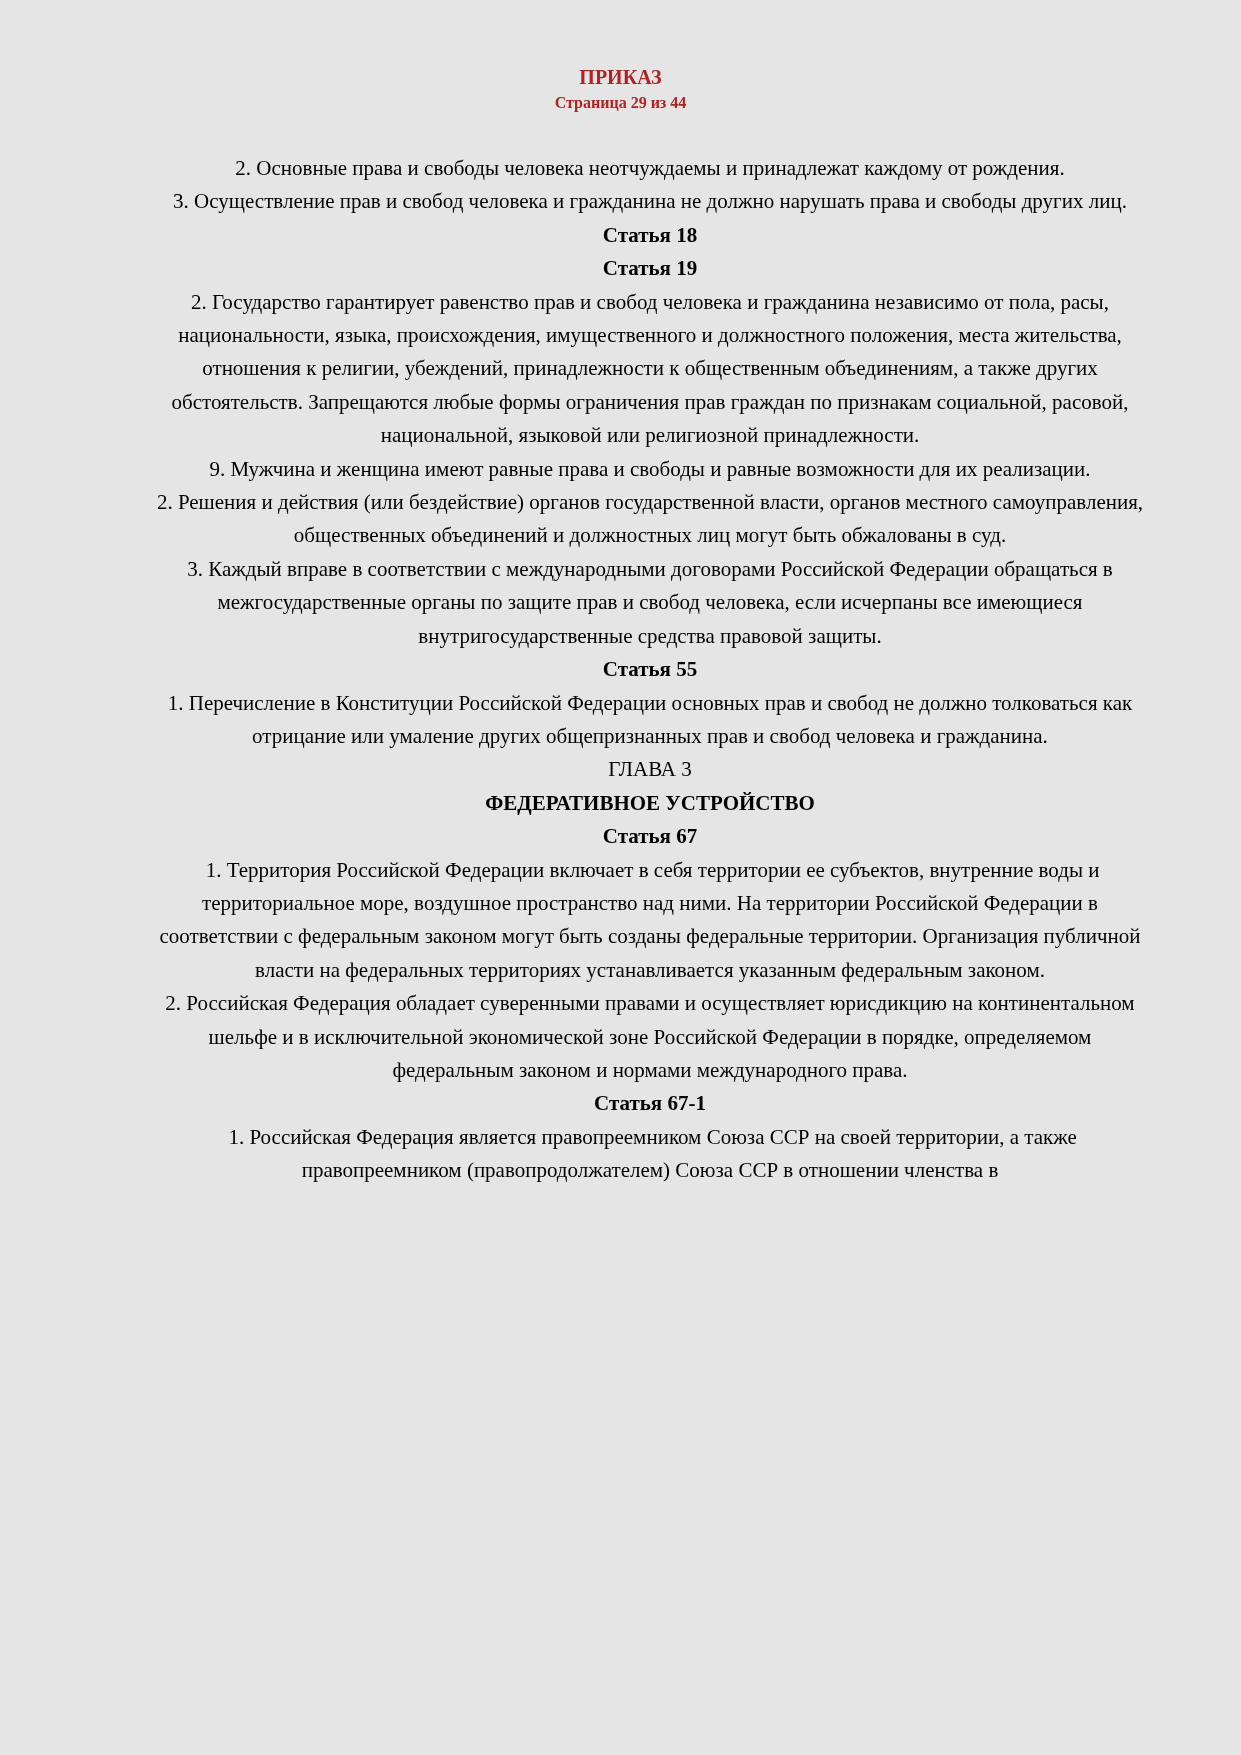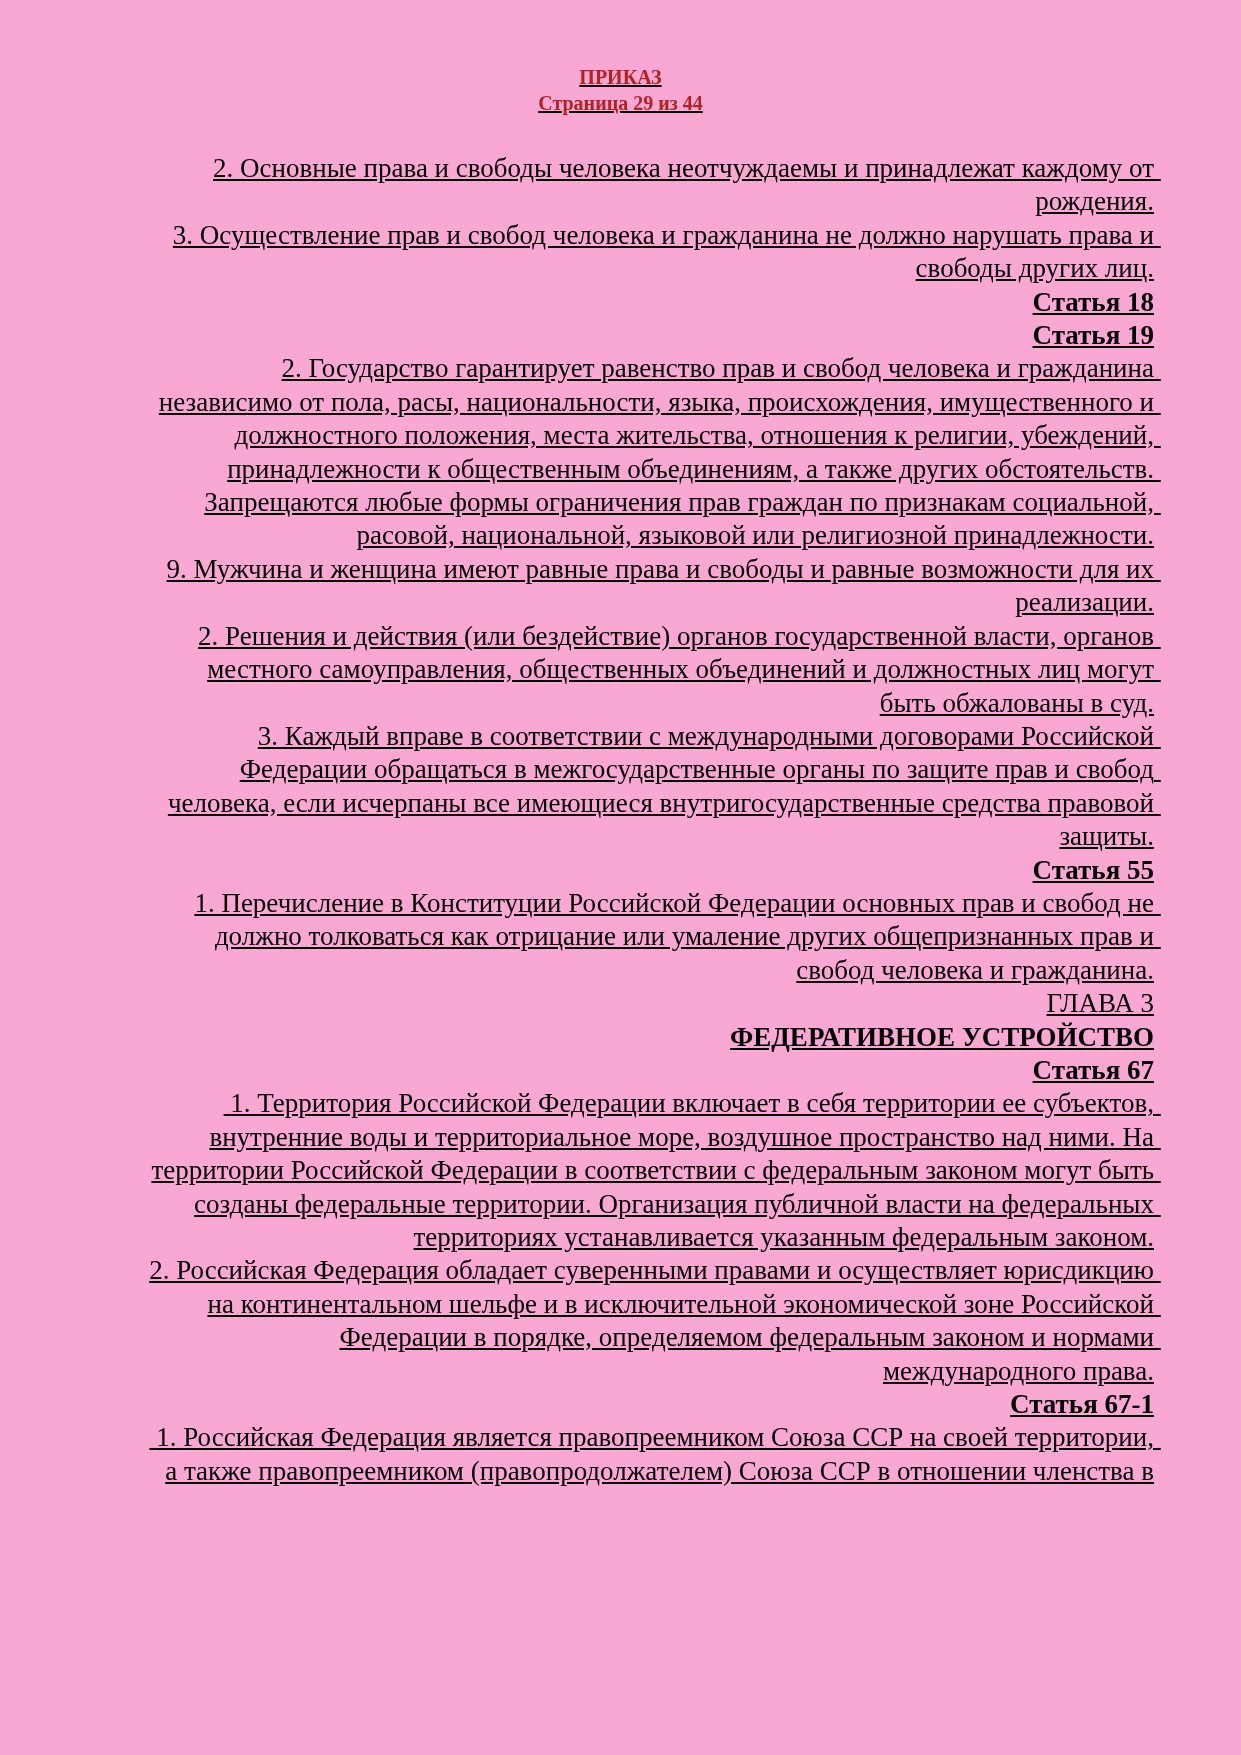--- a/index.html
+++ b/index.html
@@ -5,46 +5,45 @@
 <style>
   html, body {
     margin: 0;
     padding: 0;
     background: #ffffff;
   }
   .page {
     position: relative;
     width: 1241px;
     height: 1755px;
-    background: #f9a8d4;
+    background: #e5e5e5;
     overflow: hidden;
     font-family: "Liberation Serif", "DejaVu Serif", serif;
     color: #000000;
-    text-decoration: underline;
   }
   .doc-header {
     margin-top: 64px;
     text-align: center;
     color: #b22222;
     font-weight: bold;
   }
   .doc-header .doc-title {
     font-size: 20px;
     line-height: 26px;
   }
   .doc-header .doc-page-indicator {
-    font-size: 20px;
+    font-size: 16px;
     line-height: 26px;
   }
   .doc-body {
     margin: 36px 85px 0 146px;
     width: 1008px;
-    font-size: 27px;
+    font-size: 21px;
     line-height: 33.4px;
-    text-align: right;
+    text-align: center;
   }
   .doc-body p {
     margin: 0;
     padding: 0;
     white-space: pre-wrap;
   }
   .doc-body p.heading {
     font-weight: bold;
   }
 </style>

